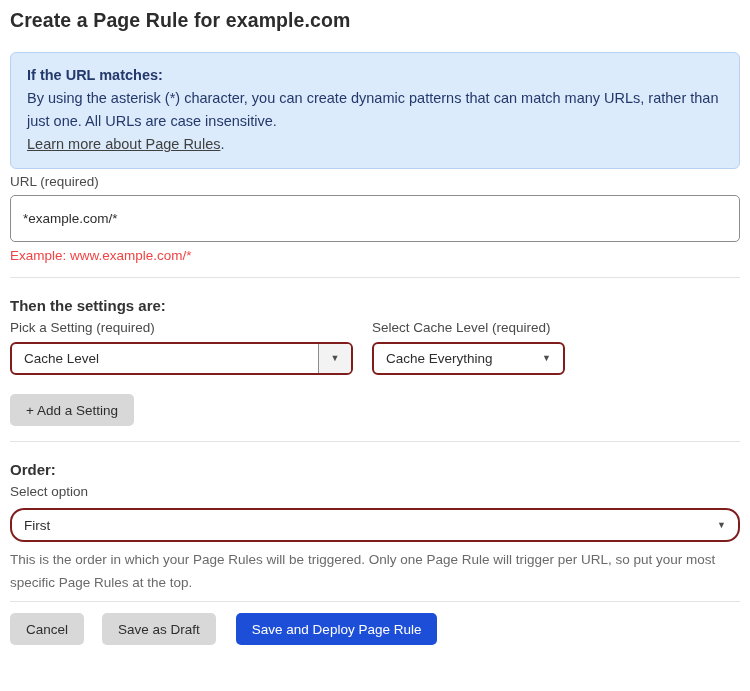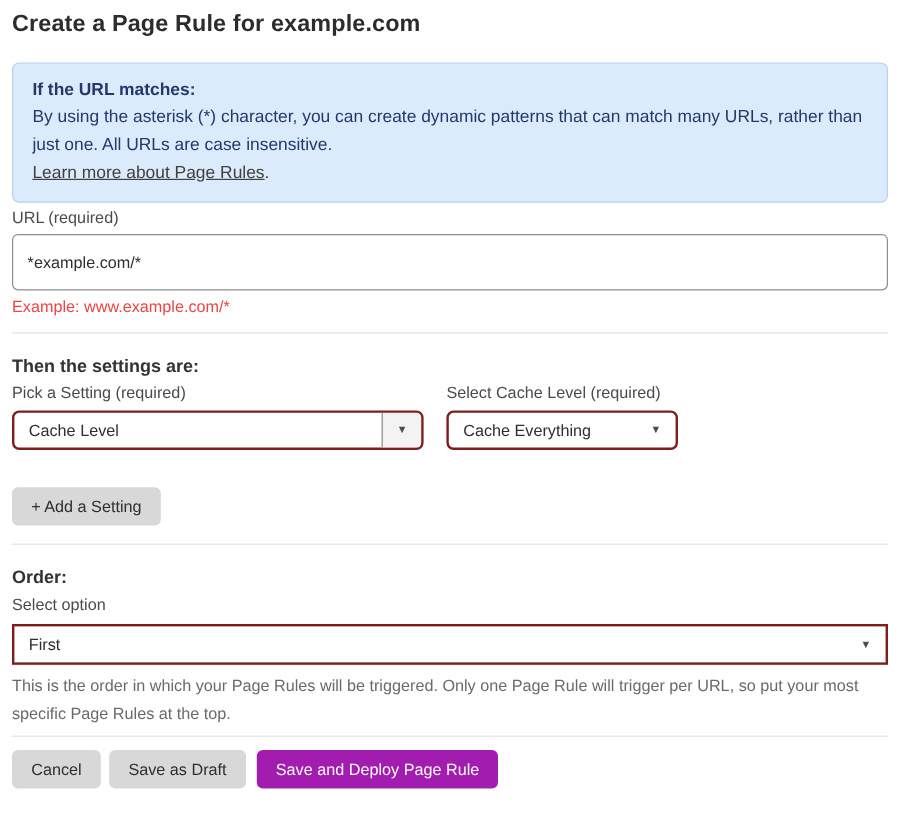--- a/index.html
+++ b/index.html
@@ -117,37 +117,37 @@
   .btn {
     border: none;
     border-radius: 5px;
     height: 32px;
     padding: 0 16px;
     font-family: "Liberation Sans", sans-serif;
     font-size: 13.5px;
     cursor: pointer;
   }
   .btn-gray { background: #d8d8d8; color: #2e2e2e; }
-  .btn-add { margin-top: 31px; }
-  .btn-primary { background: #a21caf; color: #ffffff; }
-
-  .order-select { margin-top: 8px; height: 34px; border-radius: 0; }
+  .btn-add { margin-top: 19px; }
+  .btn-primary { background: #1d4ed8; color: #ffffff; }
+
+  .order-select { margin-top: 8px; height: 34px; border-radius: 14px; }
 
   .order-desc {
     margin-top: 6px;
     font-size: 13.5px;
     color: #6a6a6a;
     line-height: 23px;
     width: 720px;
   }
 
   .actions {
     margin-top: 11px;
     display: flex;
-    gap: 7px;
+    gap: 18px;
     align-items: center;
   }
   .btn-save-draft { margin-left: 0; }
   .btn-deploy { margin-left: 2px; }
 </style>
 </head>
 <body>
 
 <div class="page">
 

